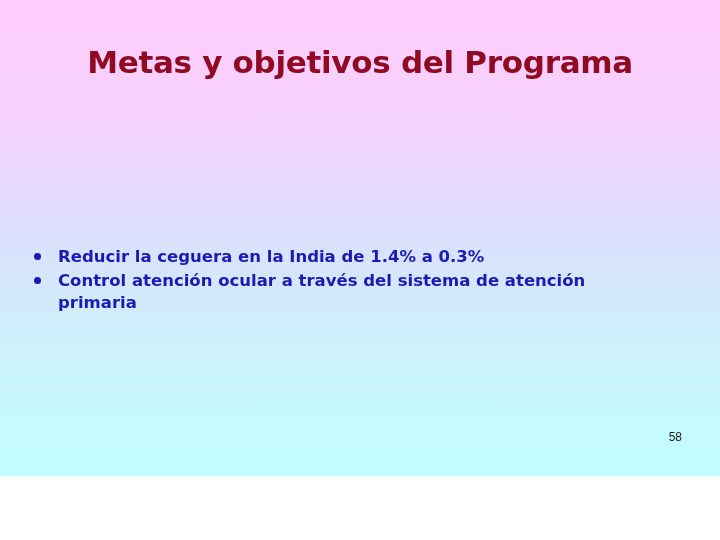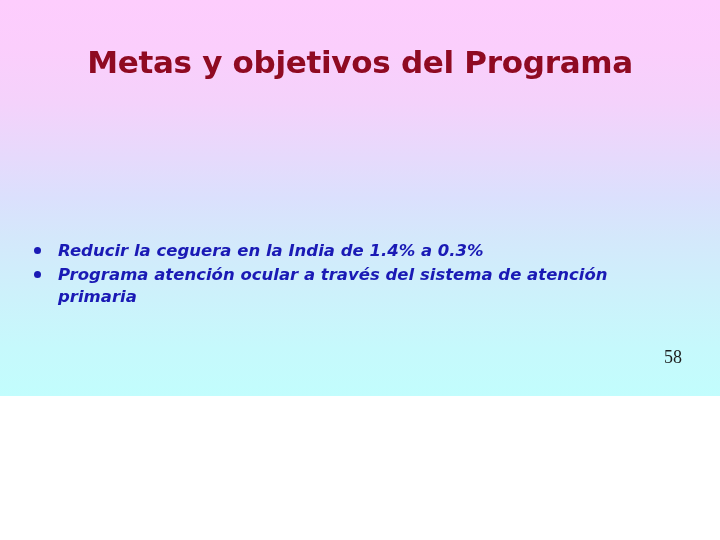--- a/index.html
+++ b/index.html
@@ -5,21 +5,21 @@
 <style>
   html, body {
     margin: 0;
     padding: 0;
     background: #ffffff;
   }
 
   #slide {
     position: relative;
     width: 720px;
-    height: 396px;
+    height: 476px;
     overflow: hidden;
     font-family: "DejaVu Sans", "Liberation Sans", sans-serif;
     
     background: linear-gradient(
       to bottom,
       #fdcdfd 0%,
       #fbcefc 12%,
       #f4d2fb 26%,
       #e6dafc 40%,
       #dbe0fd 50%,
@@ -45,23 +45,22 @@
     font-weight: bold;
     line-height: 40px;
     letter-spacing: -0.3px;
     white-space: nowrap;
   }
 
   
   #body-block {
     position: absolute;
     left: 30px;
-    top: 240px;
+    top: 246px;
     width: 600px;
-    font-style: italic;
   }
 
   .bullet-item {
     position: relative;
     padding-left: 28px;
     margin-bottom: 2px;
     color: #1a1ab5;
     font-size: 16.5px;
     font-weight: bold;
     line-height: 22px;
@@ -80,44 +79,44 @@
   .bullet-text {
     display: block;
   }
 
   
   #page-number {
     position: absolute;
     right: 38px;
     bottom: 32px;
     color: #1c1c1c;
-    font-size: 18px;
+    font-size: 12px;
     font-weight: normal;
     line-height: 14px;
-    font-family: Liberation Serif, serif;
+    font-family: Liberation Sans, sans-serif;
   }
 </style>
 </head>
 <body>
 
 <div id="slide">
 
   <div id="title-block">
     <div class="title-line">Metas y objetivos del Programa</div>
   </div>
 
   <div id="body-block">
 
     <div class="bullet-item">
       <span class="bullet-marker"></span>
       <span class="bullet-text">Reducir la ceguera en la India de 1.4% a 0.3%</span>
     </div>
 
     <div class="bullet-item">
       <span class="bullet-marker"></span>
-      <span class="bullet-text">Programa atención ocular a través del sistema de atención primaria</span>
+      <span class="bullet-text">Control atención ocular a través del sistema de atención primaria</span>
     </div>
 
   </div>
 
   <div id="page-number">58</div>
 
 </div>
 
 </body></html>

